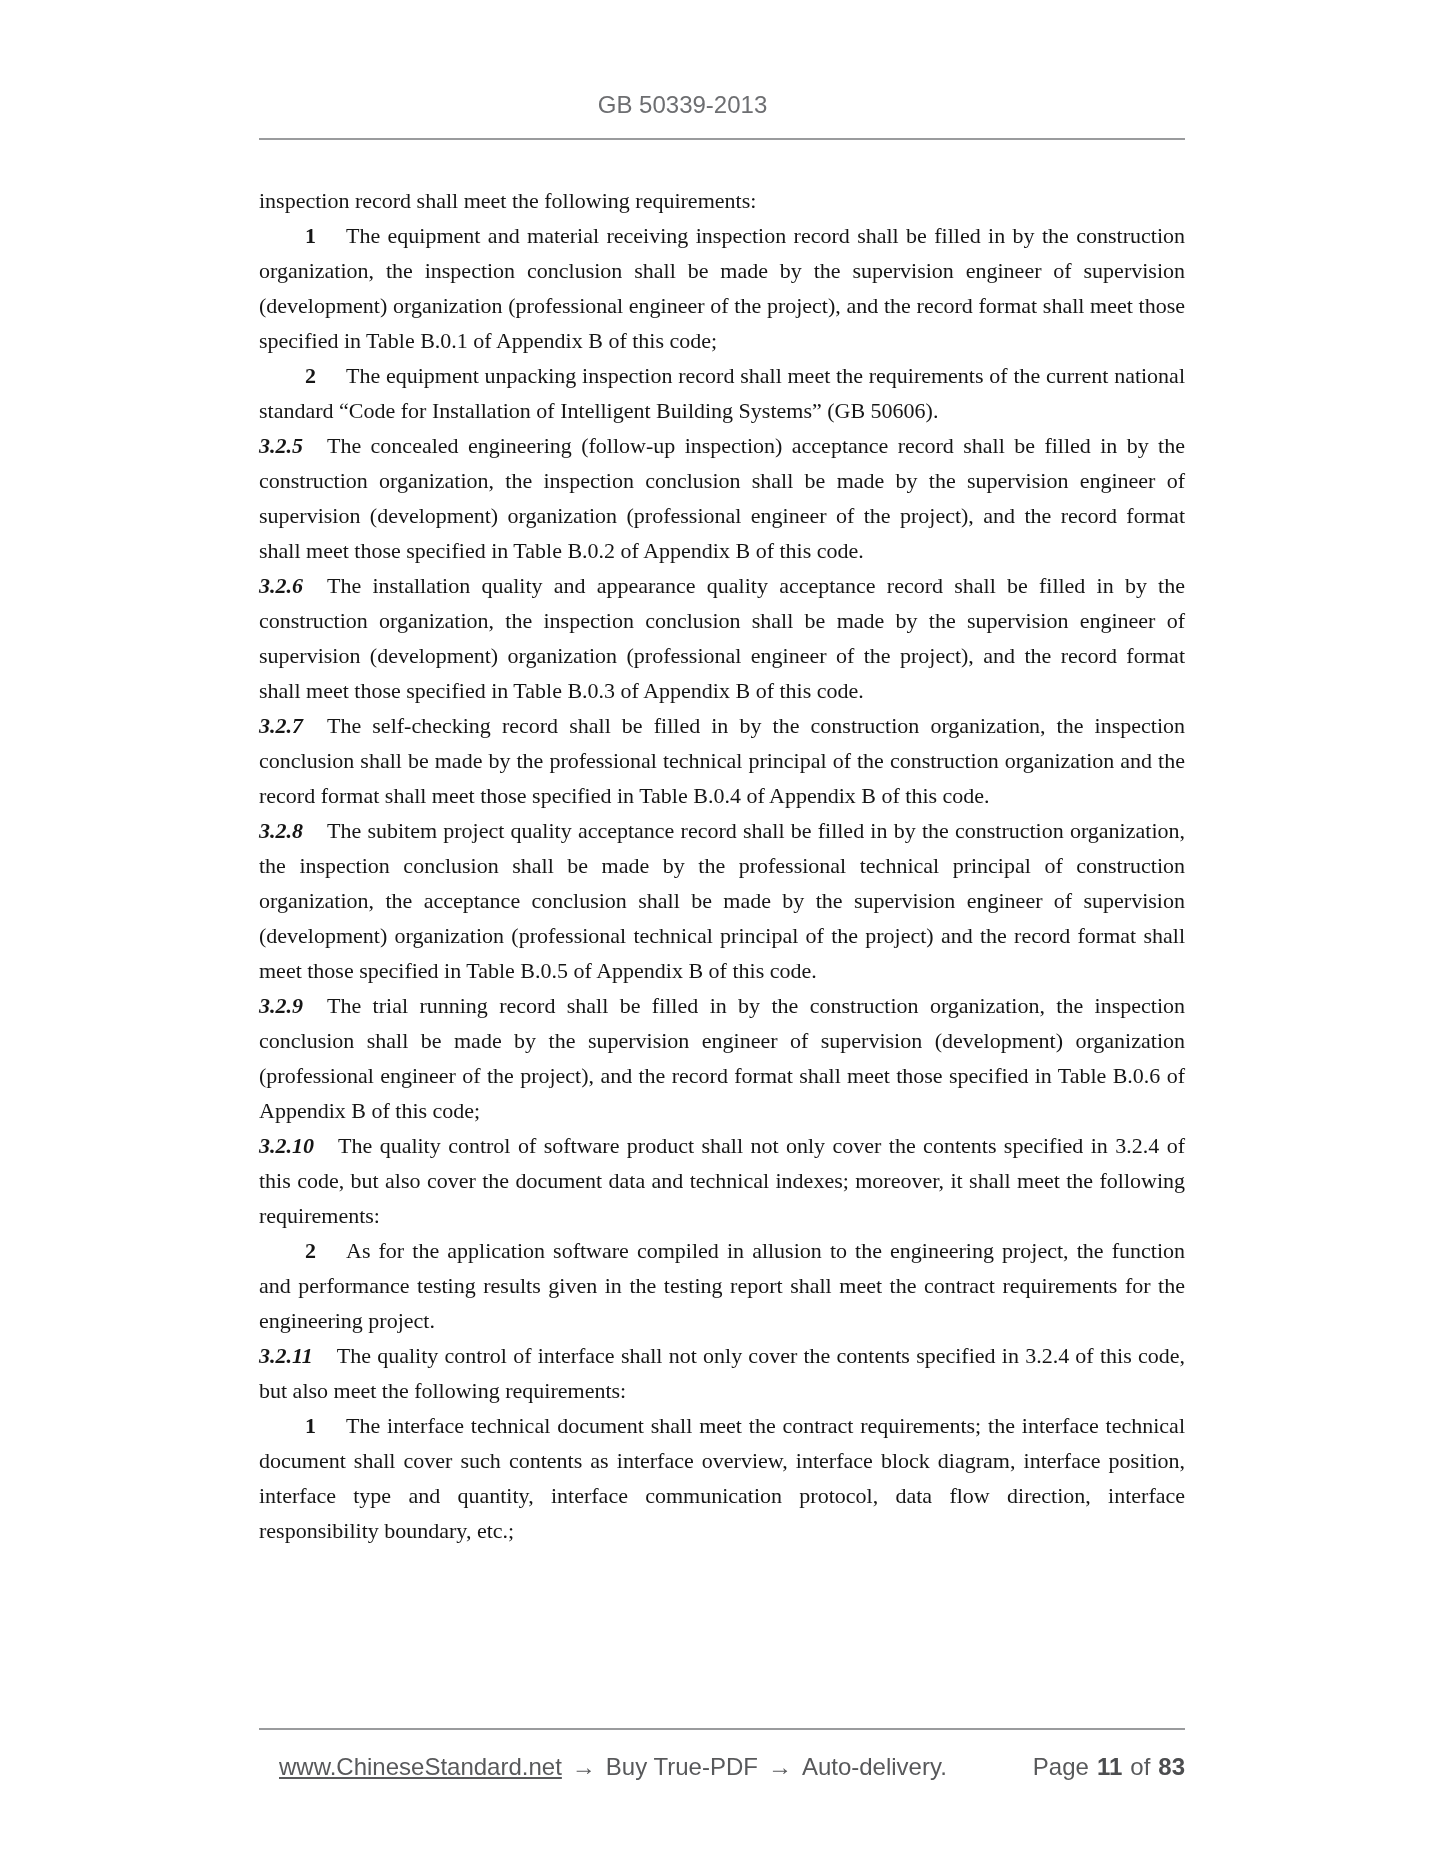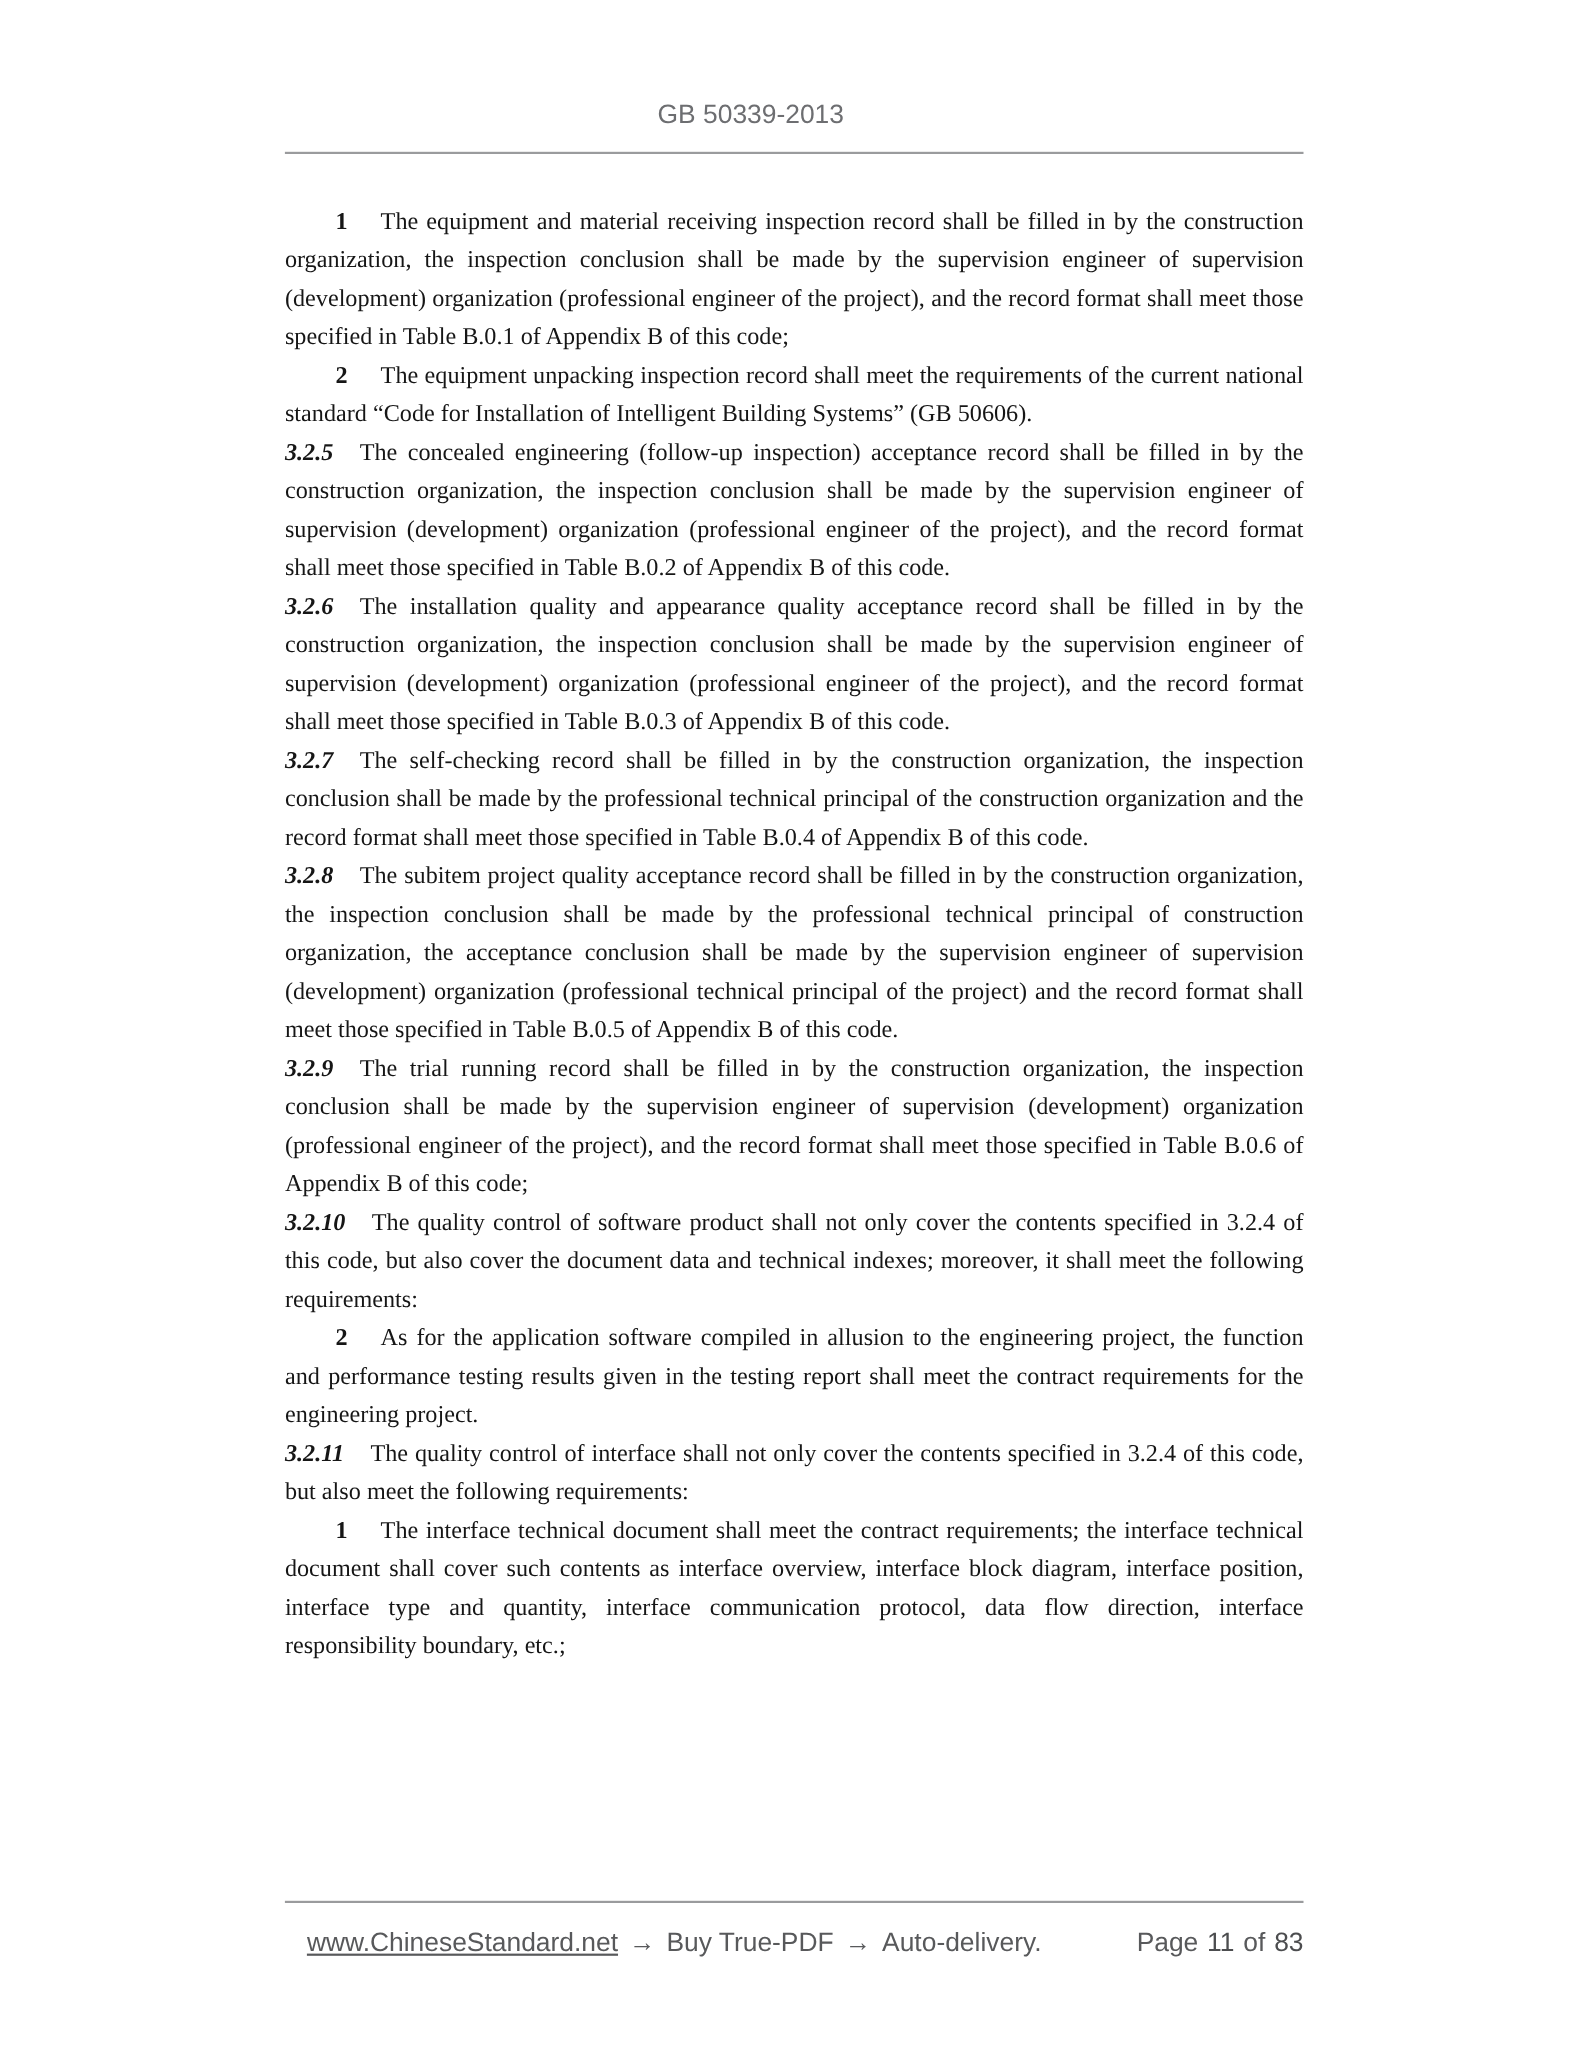--- a/index.html
+++ b/index.html
@@ -41,32 +41,33 @@
   .footer-row {
     position:absolute; top:1752px; left:259px; width:926px;
     display:flex; justify-content:space-between; align-items:baseline;
     font-family:"Liberation Sans", sans-serif;
     font-size:24px; line-height:30px;
     color:#58595b;
   }
   .footer-left { display:flex; align-items:baseline; gap:10px; white-space:nowrap; }
   .footer-link { color:#58595b; text-decoration:underline; cursor:pointer;margin-left:20px; }
   .footer-right { display:flex; align-items:baseline; gap:8px; white-space:nowrap;justify-content:space-between; }
-  .footer-right b { font-weight:normal; color:#4c4d4f; }
+  .footer-right b { font-weight:bold; color:#4c4d4f; }
   .arrow { color:#58595b; }
 </style>
 </head>
 <body>
 
 <div class="page">
 
   <div class="header-title">GB 50339-2013</div>
   <div class="header-rule"></div>
 
   <div class="doc-body" id="body-content">
+      <p class="para continuation">inspection record shall meet the following requirements:</p>
       <p class="para numbered"><span class="num">1</span>The equipment and material receiving inspection record shall be filled in by the construction organization, the inspection conclusion shall be made by the supervision engineer of supervision (development) organization (professional engineer of the project), and the record format shall meet those specified in Table B.0.1 of Appendix B of this code;</p>
       <p class="para numbered"><span class="num">2</span>The equipment unpacking inspection record shall meet the requirements of the current national standard “Code for Installation of Intelligent Building Systems” (GB 50606).</p>
       <p class="para section"><span class="num">3.2.5</span>The concealed engineering (follow-up inspection) acceptance record shall be filled in by the construction organization, the inspection conclusion shall be made by the supervision engineer of supervision (development) organization (professional engineer of the project), and the record format shall meet those specified in Table B.0.2 of Appendix B of this code.</p>
       <p class="para section"><span class="num">3.2.6</span>The installation quality and appearance quality acceptance record shall be filled in by the construction organization, the inspection conclusion shall be made by the supervision engineer of supervision (development) organization (professional engineer of the project), and the record format shall meet those specified in Table B.0.3 of Appendix B of this code.</p>
       <p class="para section"><span class="num">3.2.7</span>The self-checking record shall be filled in by the construction organization, the inspection conclusion shall be made by the professional technical principal of the construction organization and the record format shall meet those specified in Table B.0.4 of Appendix B of this code.</p>
       <p class="para section"><span class="num">3.2.8</span>The subitem project quality acceptance record shall be filled in by the construction organization, the inspection conclusion shall be made by the professional technical principal of construction organization, the acceptance conclusion shall be made by the supervision engineer of supervision (development) organization (professional technical principal of the project) and the record format shall meet those specified in Table B.0.5 of Appendix B of this code.</p>
       <p class="para section"><span class="num">3.2.9</span>The trial running record shall be filled in by the construction organization, the inspection conclusion shall be made by the supervision engineer of supervision (development) organization (professional engineer of the project), and the record format shall meet those specified in Table B.0.6 of Appendix B of this code;</p>
       <p class="para section"><span class="num">3.2.10</span>The quality control of software product shall not only cover the contents specified in 3.2.4 of this code, but also cover the document data and technical indexes; moreover, it shall meet the following requirements:</p>
       <p class="para numbered"><span class="num">2</span>As for the application software compiled in allusion to the engineering project, the function and performance testing results given in the testing report shall meet the contract requirements for the engineering project.</p>
       <p class="para section"><span class="num">3.2.11</span>The quality control of interface shall not only cover the contents specified in 3.2.4 of this code, but also meet the following requirements:</p>

